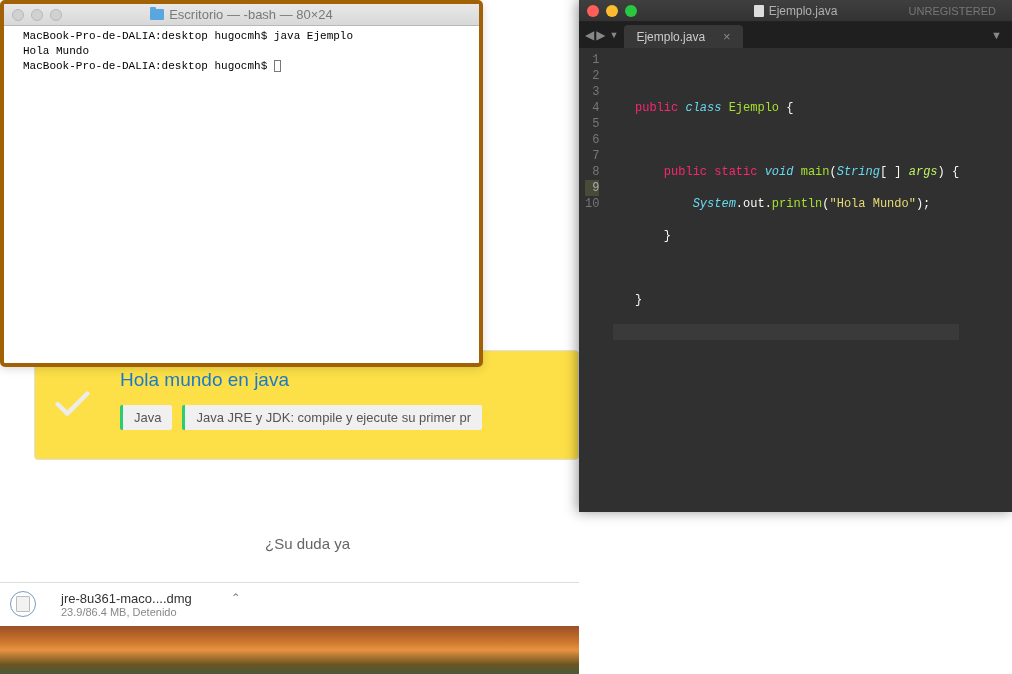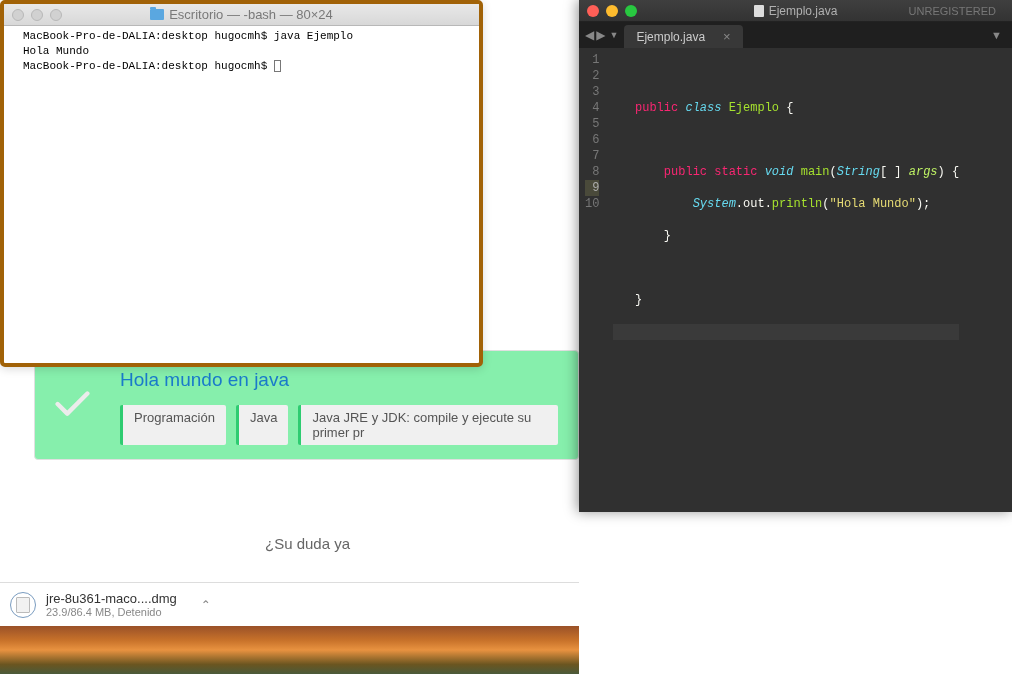--- a/index.html
+++ b/index.html
@@ -100,21 +100,21 @@
     }
 
     
     .page-card {
       position: absolute;
       left: 34px;
       top: 350px;
       width: 545px;
       height: 110px;
       border: 1px solid #e0e0e0;
-      background: #86efac;
+      background: #fde047;
       border-radius: 4px;
       padding: 18px 20px 18px 85px;
     }
     .check-icon {
       position: absolute;
       left: 55px;
       top: 390px;
       width: 35px;
       height: 28px;
       color: #e8e8e8;
@@ -155,22 +155,22 @@
       width: 579px;
       height: 44px;
       background: #fff;
       border-top: 1px solid #ddd;
       display: flex;
       align-items: center;
       padding: 0 10px;
     }
     .dl-item {
       display: flex;
-      align-items: center;
-      gap: 10px;
+      align-items: flex-start;
+      gap: 25px;
     }
     .dl-icon {
       width: 26px;
       height: 26px;
       border-radius: 50%;
       border: 1.5px solid #7a9cc0;
       display: flex;
       align-items: center;
       justify-content: center;
       position: relative;
@@ -308,21 +308,20 @@
     .kw-white { color: #f8f8f2; }
   </style>
 </head>
 <body>
 
 <div class="desktop-bg"></div>
 
 <div class="page-card">
   <div class="page-card-title">Hola mundo en java</div>
   <div class="tags">
-    <div class="tag">Programación</div>
     <div class="tag">Java</div>
     <div class="tag">Java JRE y JDK: compile y ejecute su primer pr</div>
   </div>
 </div>
 <svg class="check-icon" viewBox="0 0 40 32">
     <path d="M3 16 L14 27 L37 4" stroke="#ececec" stroke-width="5" fill="none" stroke-linecap="round" stroke-linejoin="round"></path>
   </svg>
 
 <div class="faq-link">¿Su duda ya </div>
 

